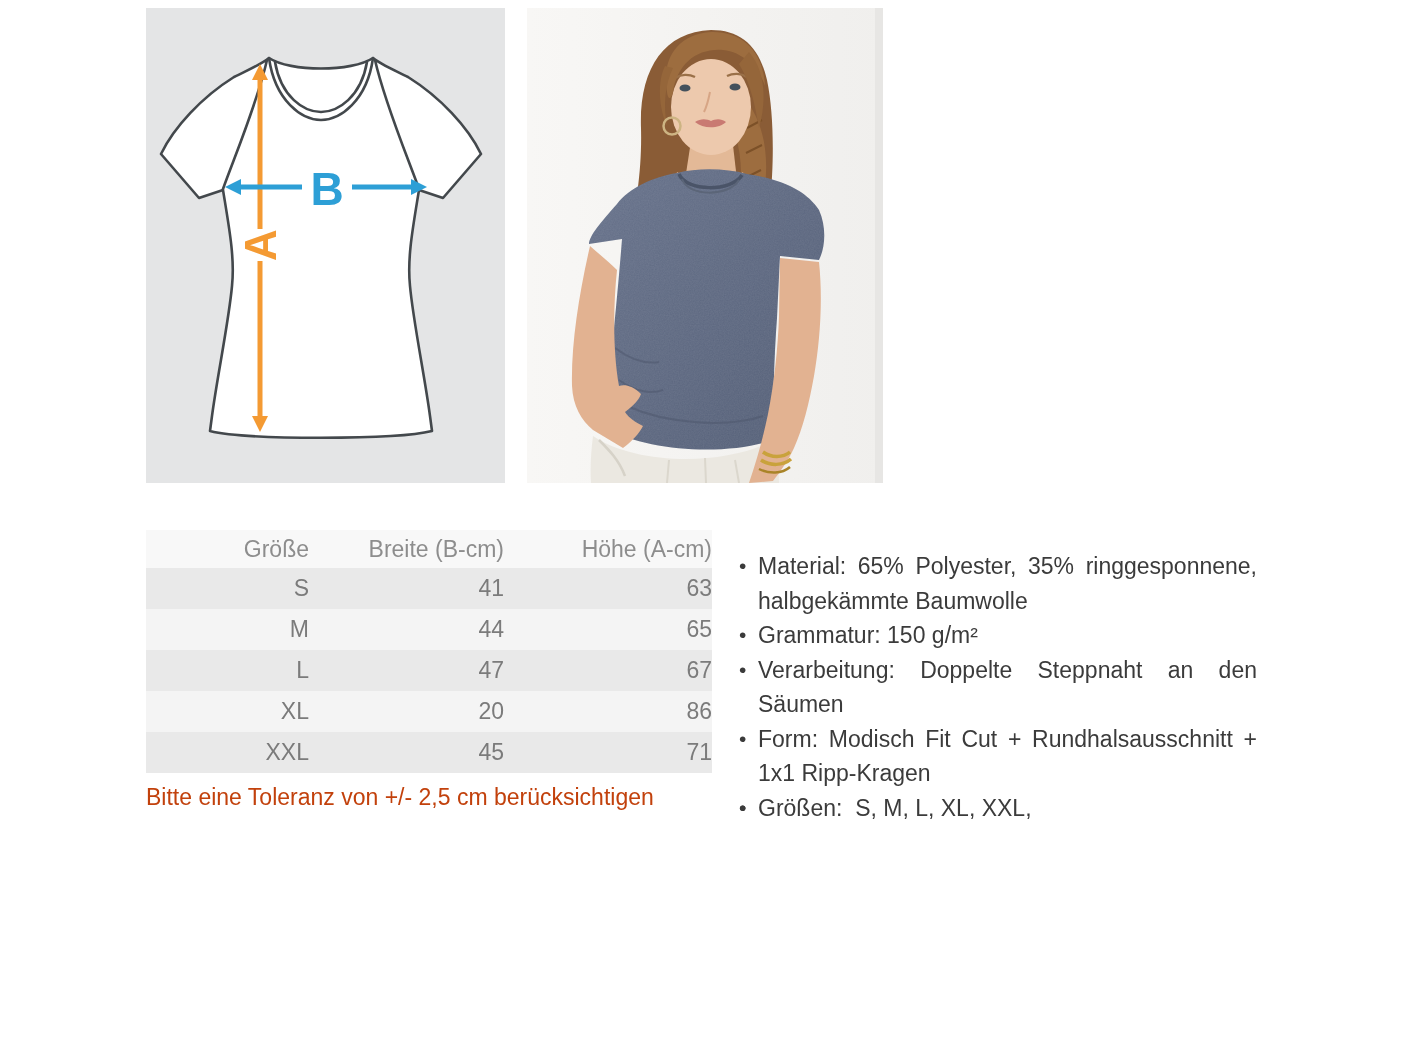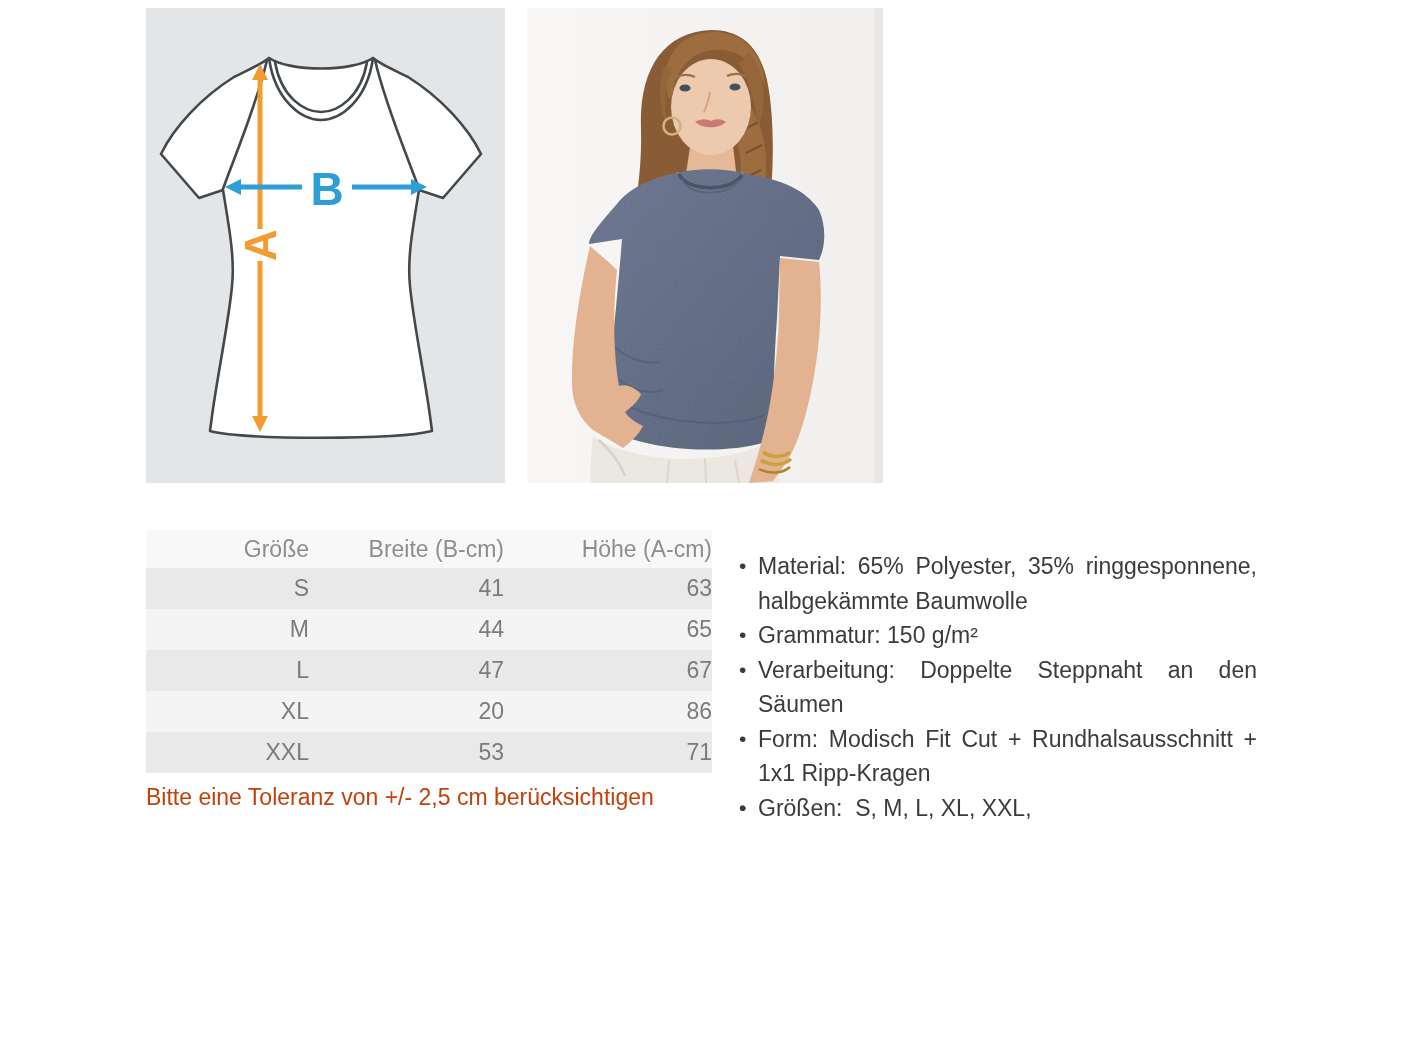--- a/index.html
+++ b/index.html
@@ -196,21 +196,21 @@
         <td>47</td>
         <td>67</td>
       </tr>
       <tr>
         <td class="pad1">XL</td>
         <td>20</td>
         <td>86</td>
       </tr>
       <tr>
         <td class="pad1">XXL</td>
-        <td>53</td>
+        <td>45</td>
         <td>71</td>
       </tr>
     </tbody>
   </table>
 </div>
 
 <div class="tolerance-note">Bitte eine Toleranz von +/- 2,5 cm berücksichtigen</div>
 
 <div class="right-col">
   <ul class="spec-list">

